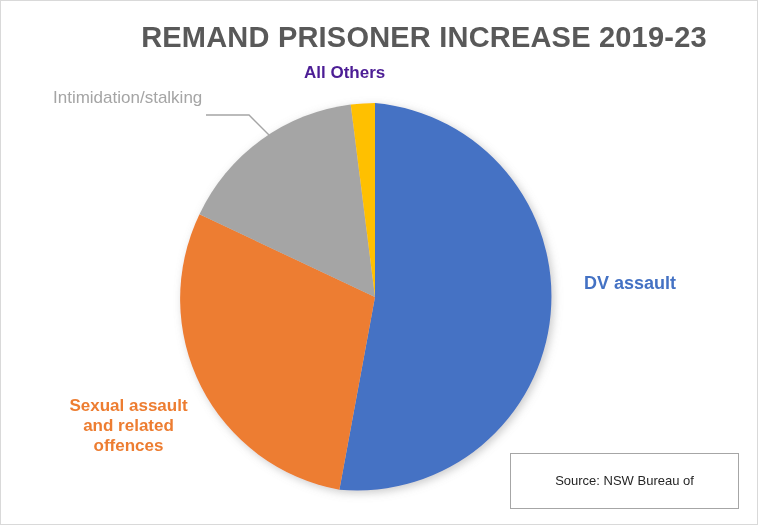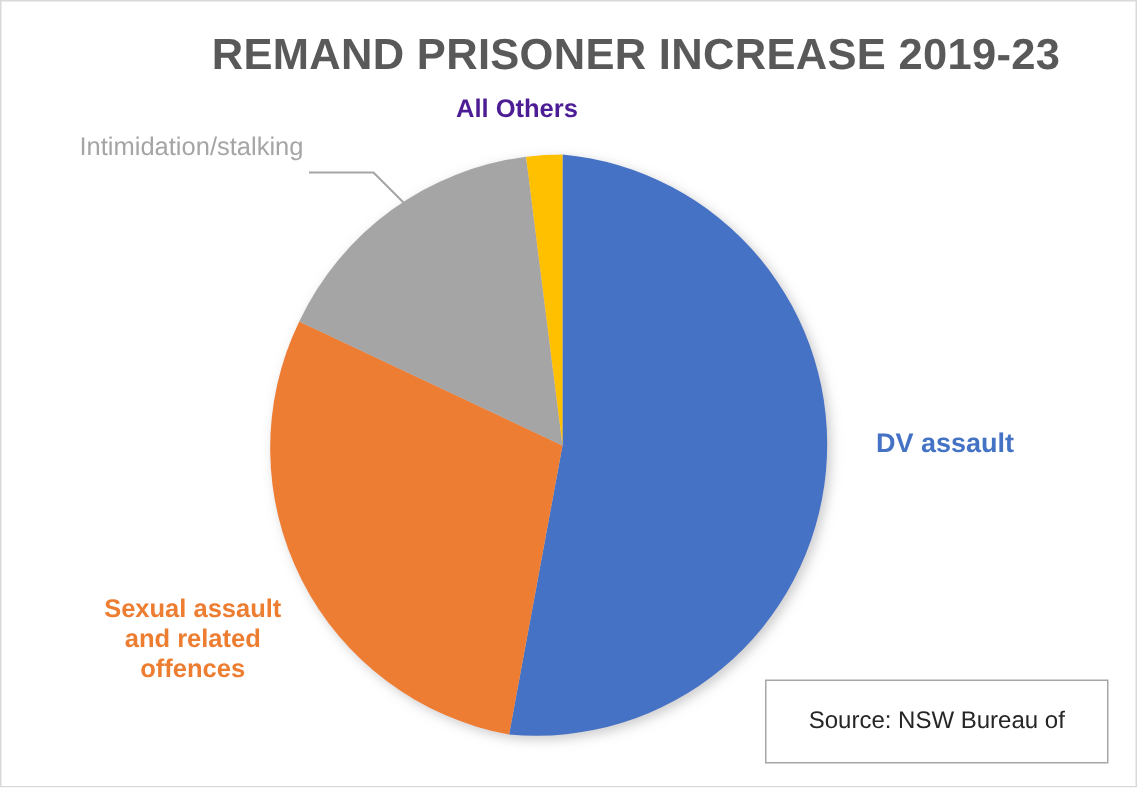--- a/index.html
+++ b/index.html
@@ -38,21 +38,21 @@
     top: 0;
   }
   .slice-label {
     position: absolute;
     font-weight: bold;
     line-height: 1.18;
     white-space: nowrap;
   }
   #label-dv-assault {
     left: 583px;
-    top: 284px;
+    top: 272px;
     font-size: 18px;
     color: #4472C4;
   }
   #label-sexual-assault {
     left: 55px;
     top: 395px;
     width: 145px;
     font-size: 17px;
     color: #ED7D31;
     text-align: center;
@@ -77,21 +77,21 @@
     top: 452px;
     width: 229px;
     height: 56px;
     border: 1px solid #a6a6a6;
     background: #ffffff;
     box-sizing: border-box;
     display: flex;
     align-items: center;
     justify-content: center;
     text-align: center;
-    font-size: 16px;
+    font-size: 13px;
     color: #262626;
     line-height: 1.45;
     padding: 0 6px;
   }
 </style>
 </head>
 <body>
 
 <div id="chart-frame">
 

